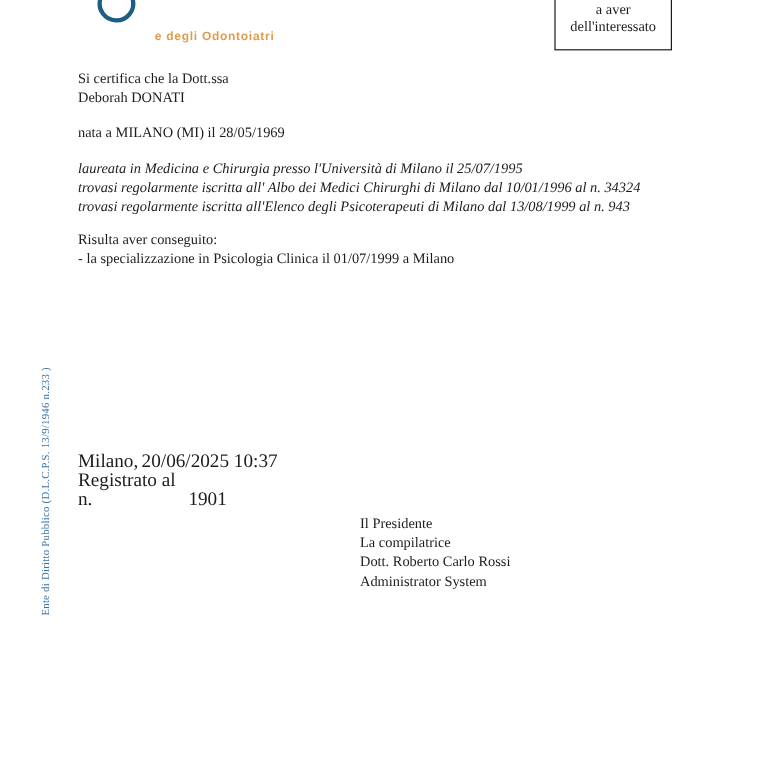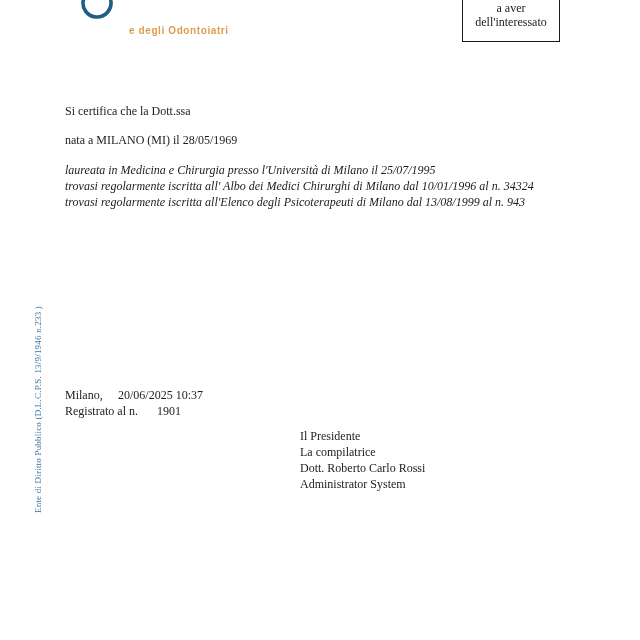--- a/index.html
+++ b/index.html
@@ -31,43 +31,43 @@
     border: 1.5px solid #1a1a1a;
     text-align: center;
     font-size: 12px; line-height: 14px;
     padding-top: 12px;
     box-sizing: content-box;
   }
 
   
   .body-text {
     position: absolute; left: 65px; top: 57px; width: 540px;
-    font-size: 12px; line-height: 16px; margin-top: 46px;
+    font-size: 12px; line-height: 16px;
   }
   .body-text p { margin: 0; }
   .body-text p.gap-a { margin-top: 13px; }
   .body-text p.gap-b { margin-top: 14px; font-style: italic; }
   .body-text p.gap-c { margin-top: 11px; }
   .line { display: block; white-space: nowrap; }
 
   
   .side-note {
     position: absolute; left: 33px; top: 513px;
     width: 222px;
     transform: rotate(-90deg);
     transform-origin: 0 0;
     font-size: 9px; letter-spacing: 0.2px;
     color: #3a73a3;
     white-space: nowrap;
   }
 
   
   .footer {
-    position: absolute; left: 65px; top: 387px;
-    font-size: 12px; line-height: 16px;
+    position: absolute; left: 65px; top: 377px;
+    font-size: 16px; line-height: 16px;
   }
   .footer .lbl-place { display: inline-block; width: 53px; }
   .footer .lbl-reg   { display: inline-block; width: 92px; }
 
   
   .signature {
     position: absolute; left: 300px; top: 428px; width: 170px;
     font-size: 12px; line-height: 16px;
     text-align: left;
   }
@@ -83,28 +83,33 @@
   <div class="logo-text">e degli Odontoiatri</div>
 
   <div class="stamp-box">
     <span class="line">a aver</span>
     <span class="line">dell'interessato</span>
   </div>
 
   <div class="body-text">
     <p>
       <span class="line">Si certifica che la Dott.ssa</span>
+      <span class="line">Deborah DONATI</span>
     </p>
     <p class="gap-a">
       <span class="line">nata a MILANO (MI) il 28/05/1969</span>
     </p>
     <p class="gap-b">
       <span class="line">laureata in Medicina e Chirurgia presso l'Università di Milano il 25/07/1995</span>
       <span class="line">trovasi regolarmente iscritta all' Albo dei Medici Chirurghi di Milano dal 10/01/1996 al n. 34324</span>
       <span class="line">trovasi regolarmente iscritta all'Elenco degli Psicoterapeuti di Milano dal 13/08/1999 al n. 943</span>
+    </p>
+    <p class="gap-c">
+      <span class="line">Risulta aver conseguito:</span>
+      <span class="line">- la specializzazione in Psicologia Clinica il 01/07/1999 a Milano</span>
     </p>
   </div>
 
   <div class="side-note">Ente di Diritto Pubblico (D.L.C.P.S. 13/9/1946 n.233 )</div>
 
   <div class="footer">
     <div>
       <span class="lbl-place">Milano,</span><span>20/06/2025 10:37</span>
     </div>
     <div>

